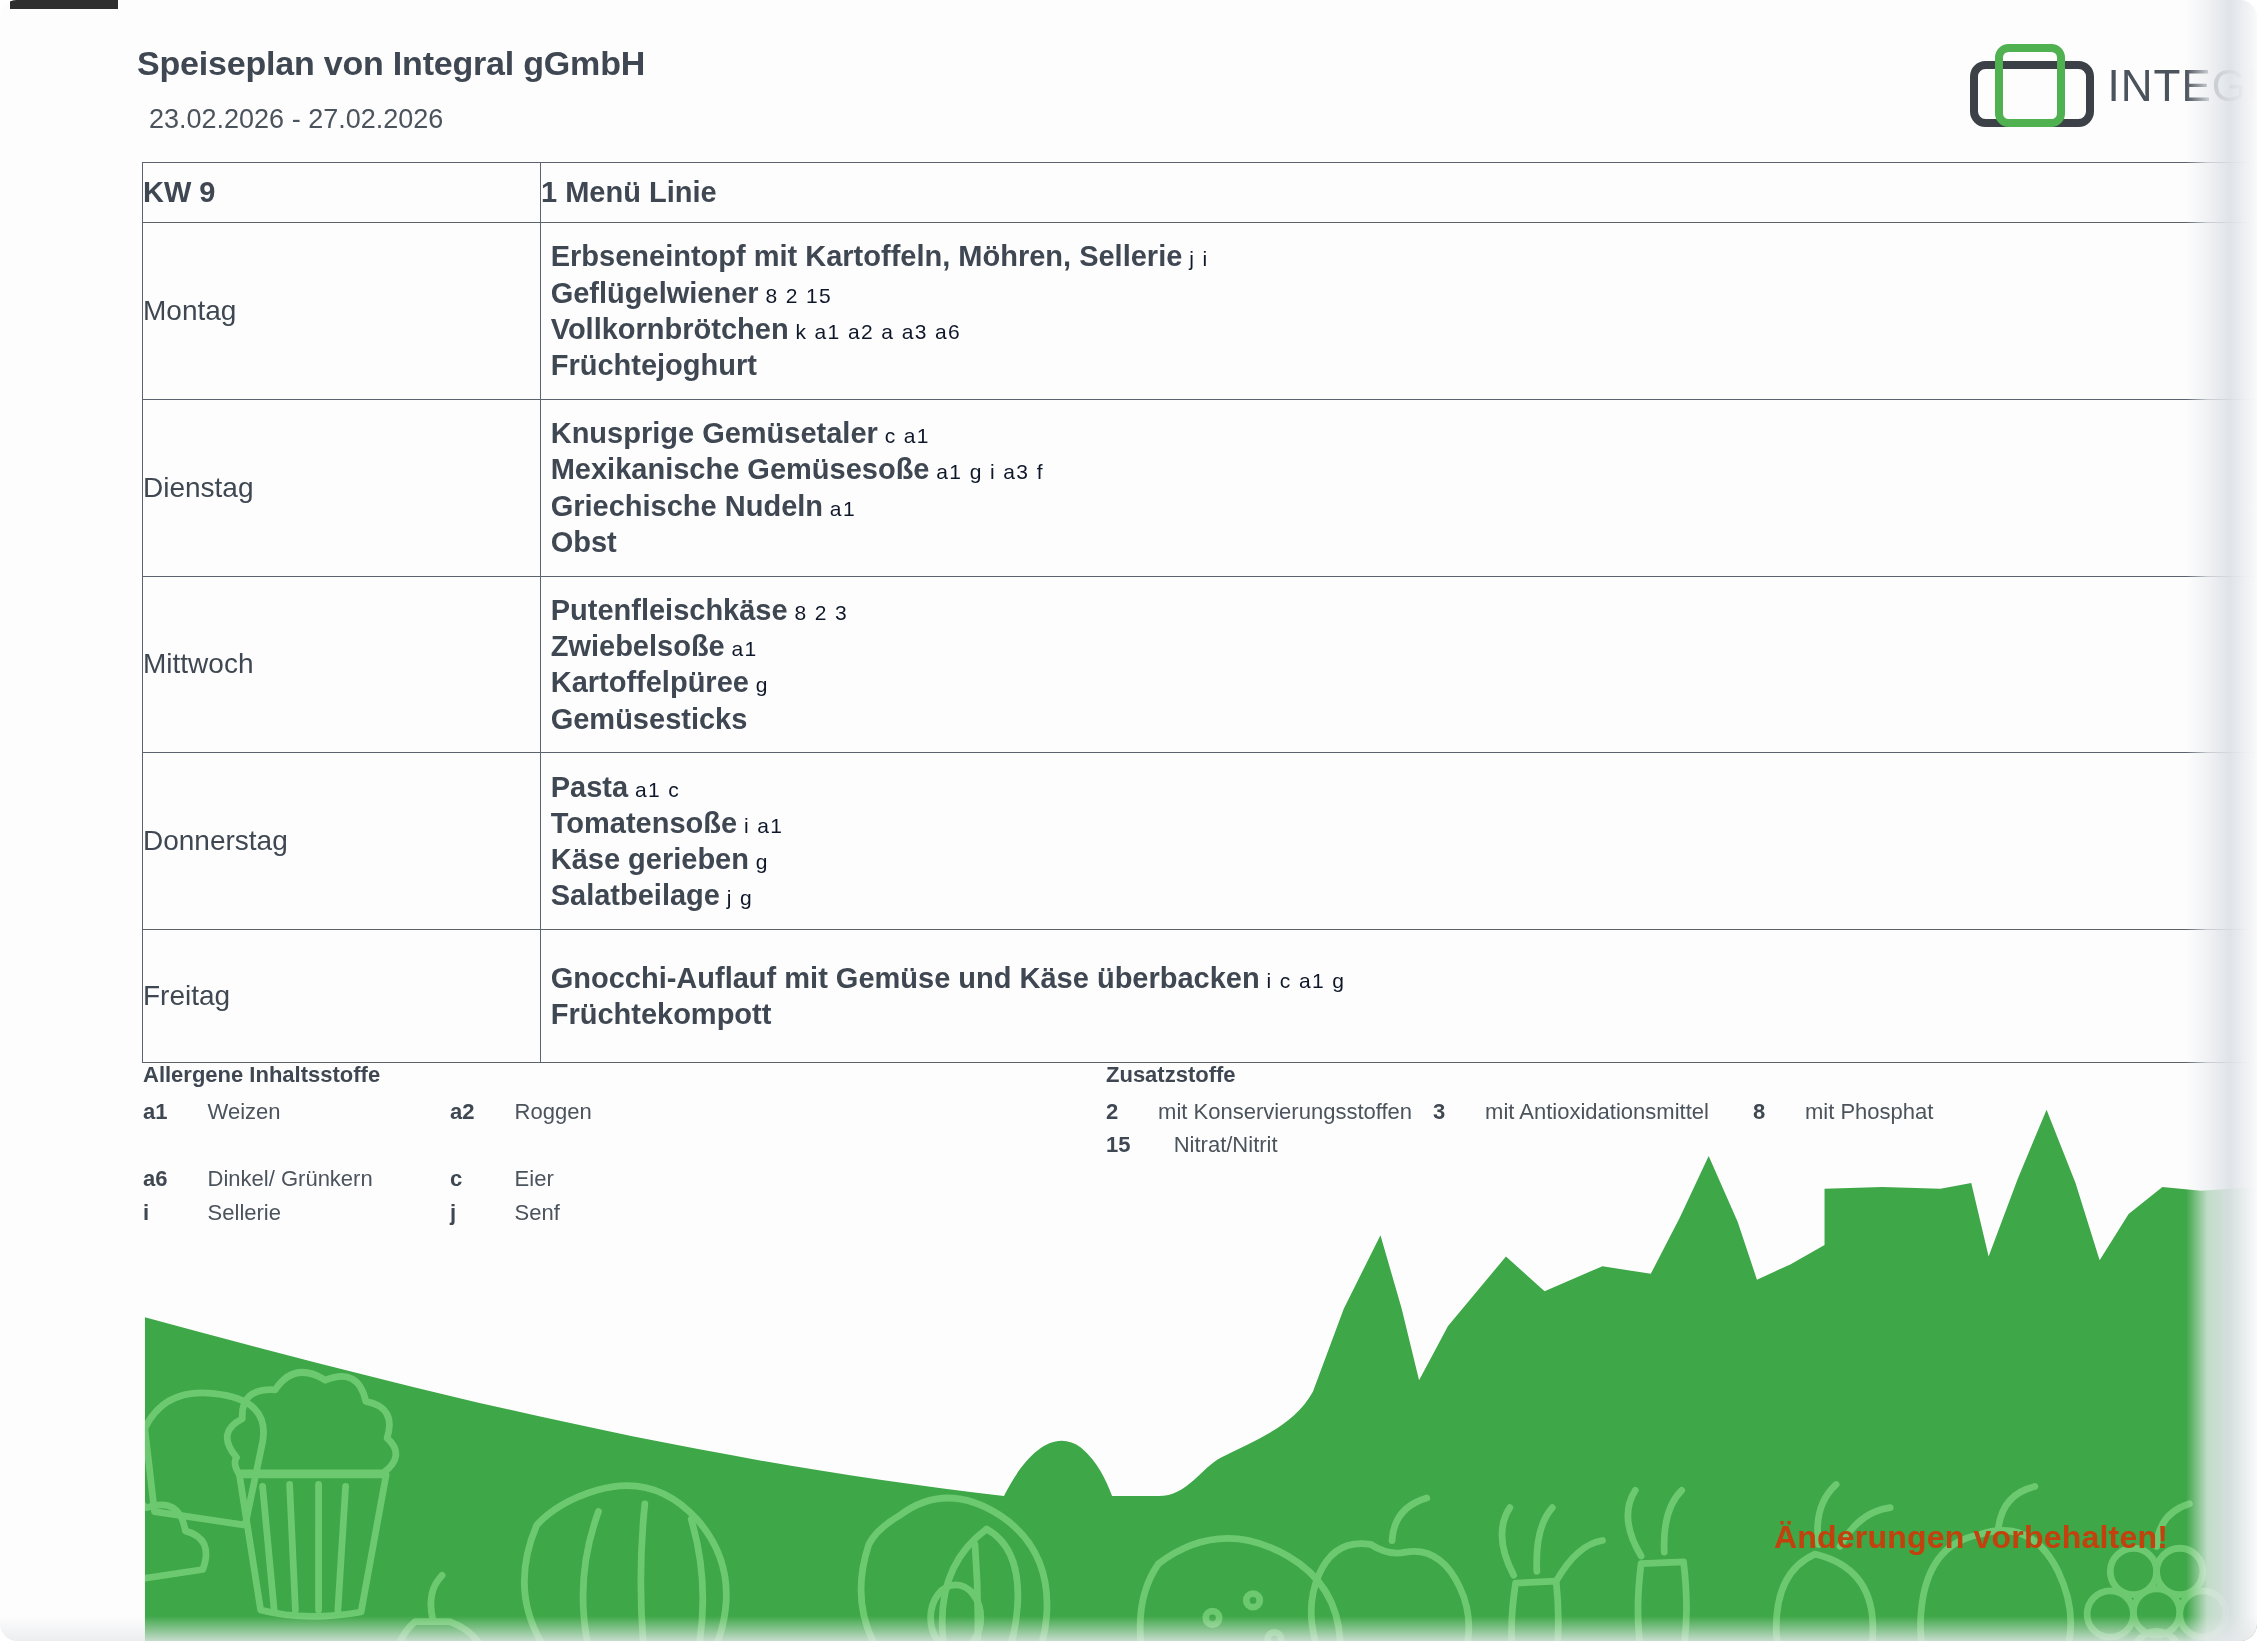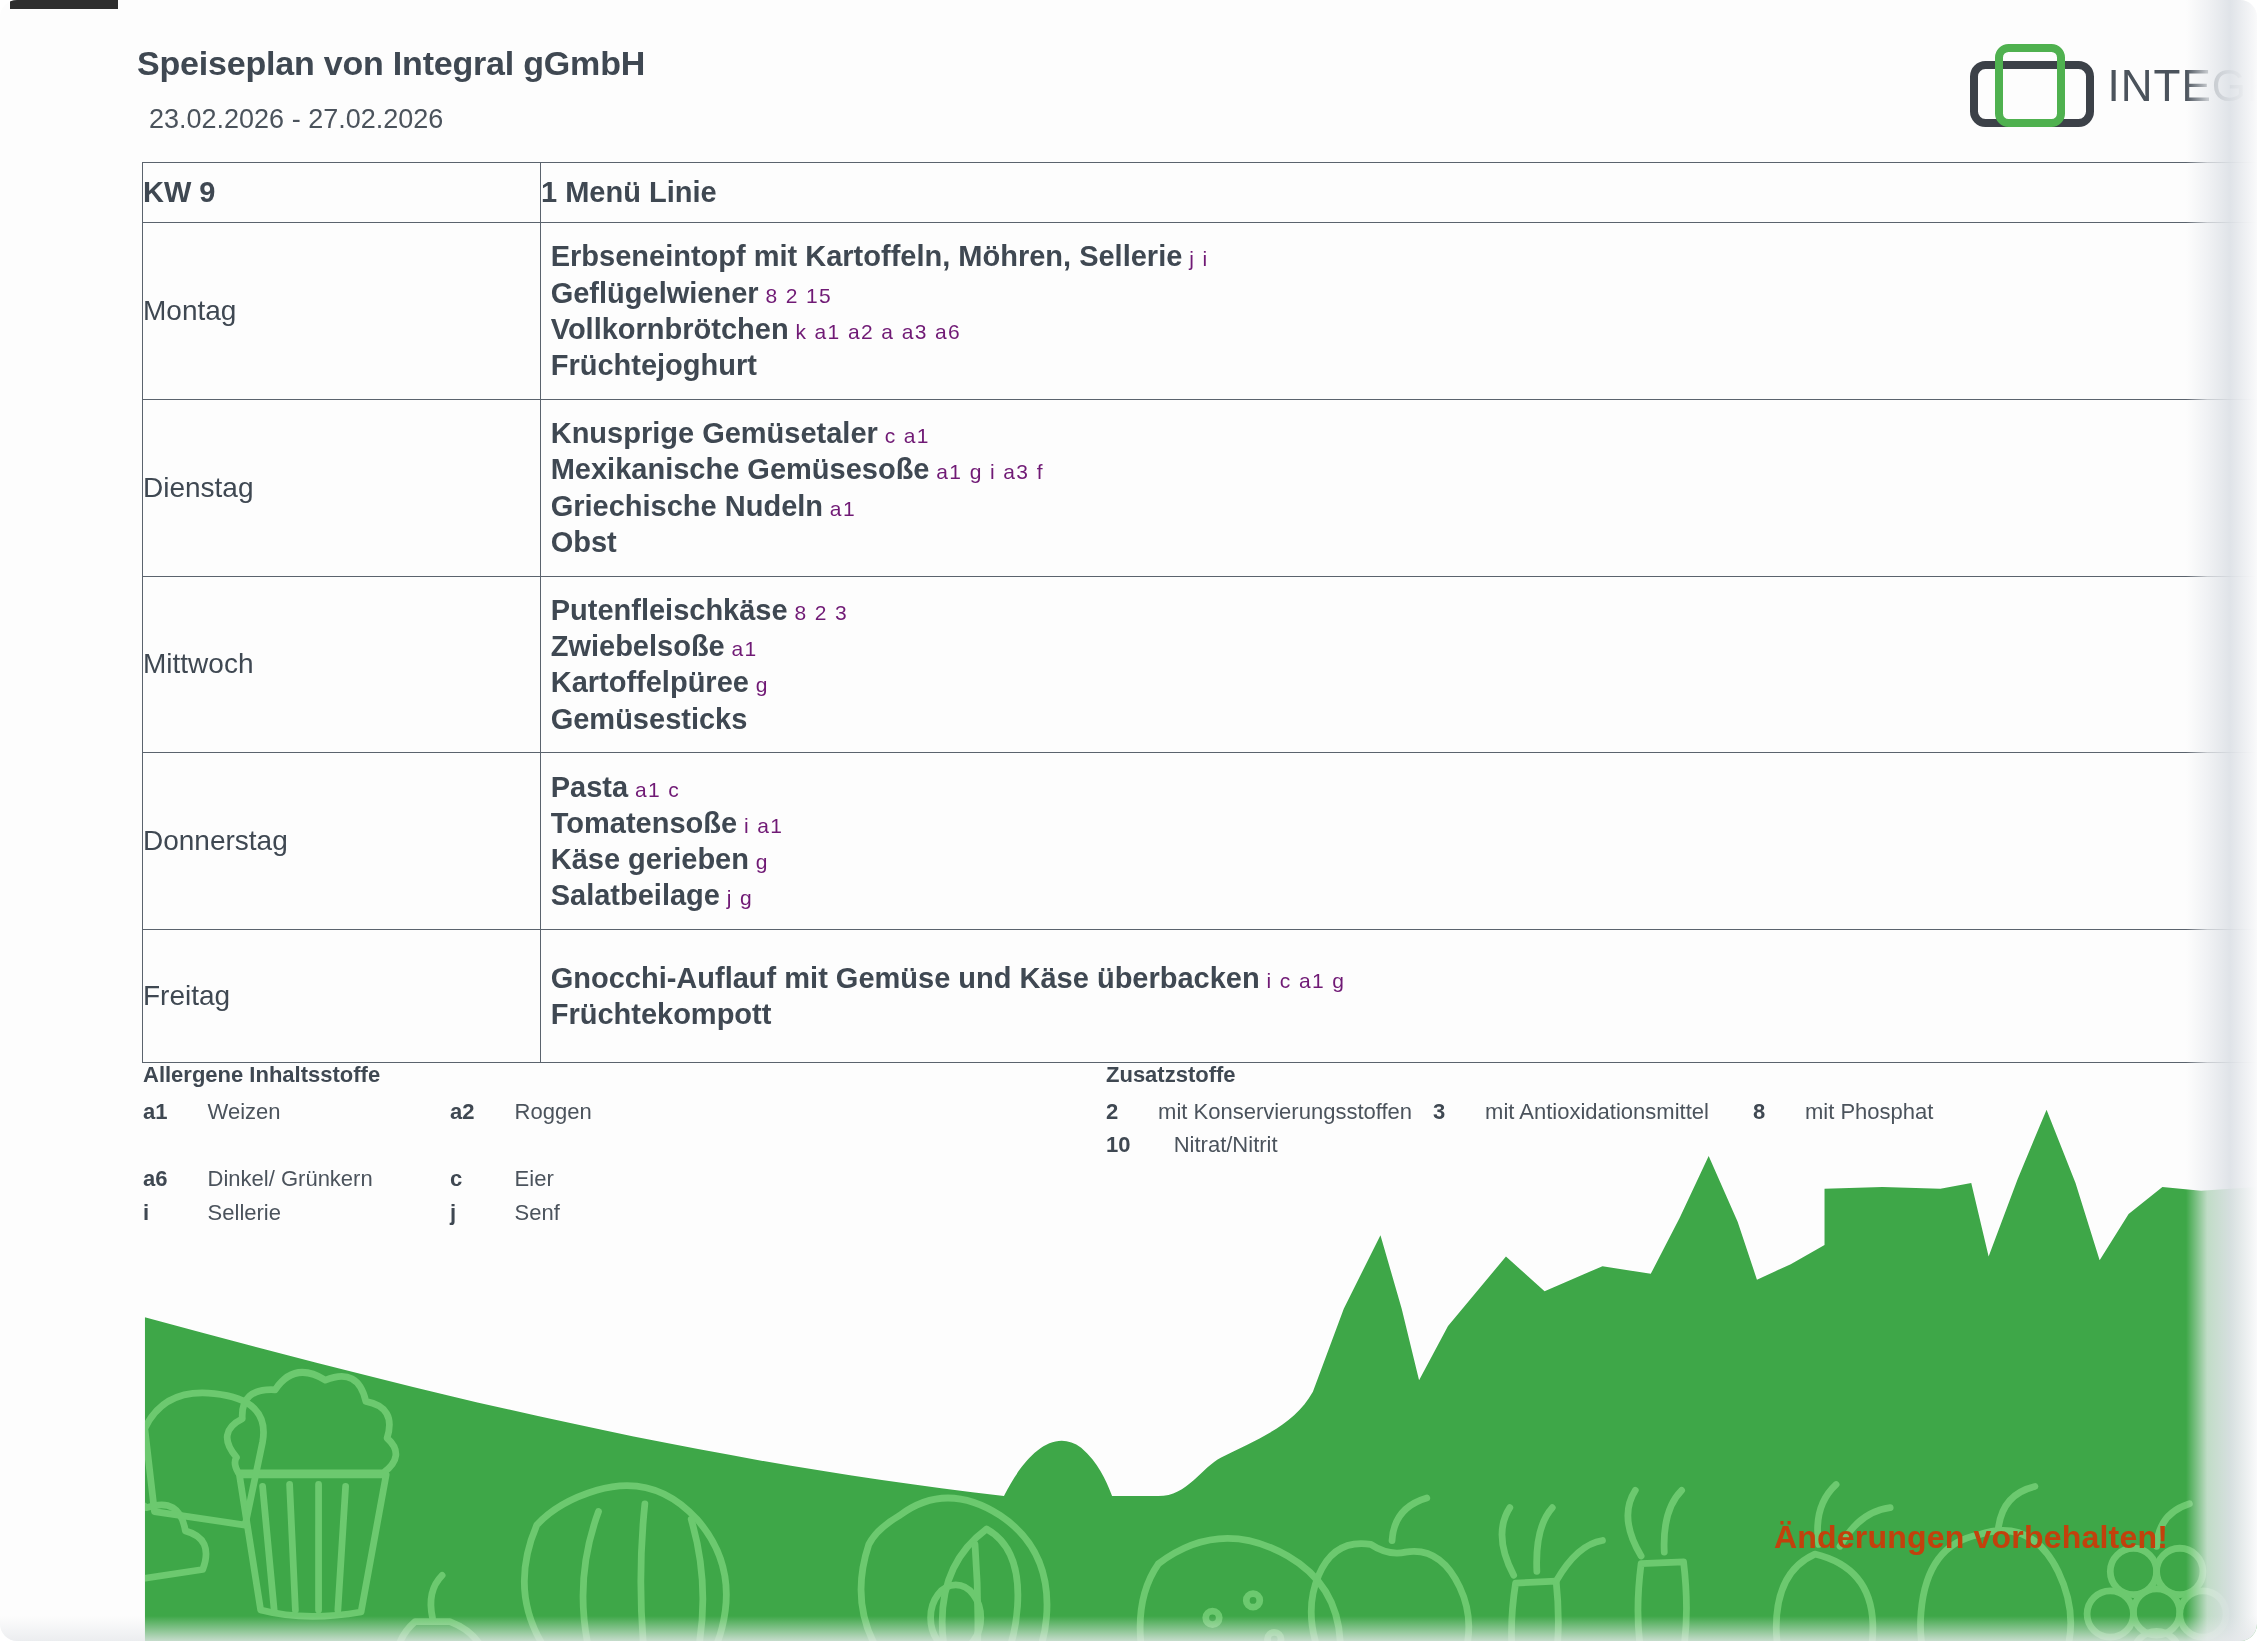--- a/index.html
+++ b/index.html
@@ -133,21 +133,21 @@
   .dish-line {
     font-size: 29px;
     font-weight: bold;
     color: #3f4852;
     line-height: 1.25;
     white-space: nowrap;
   }
   .dish-line .codes {
     font-size: 21px;
     font-weight: normal;
-    color: #701a75;
+    color: #0f172a;
     margin-left: 6.8px;
     letter-spacing: 1.4px;
   }
   tr.r-mon td, tr.r-die td, tr.r-mit td, tr.r-don td { height: 166px; }
   tr.r-fre td { height: 133px; }
 
   
   .legend {
     position: absolute;
     top: 1062px;
@@ -343,21 +343,21 @@
           <span class="lg-label">mit Antioxidationsmittel</span>
         </span>
         <span class="sp-2"></span>
         <span class="additive-item">
           <span class="lg-code" style="min-width:17.4px;">8</span>
           <span class="lg-label">mit Phosphat</span>
         </span>
       </div>
       <div class="additive-line">
         <span class="additive-item">
-          <span class="lg-code" style="min-width:33px;">10</span>
+          <span class="lg-code" style="min-width:33px;">15</span>
           <span class="lg-label">Nitrat/Nitrit</span>
         </span>
       </div>
     </div>
   </div>
 
   <svg class="footer-art" viewBox="0 0 2338 620" preserveAspectRatio="none">
     <defs>
       <clipPath id="bannerClip">
         <path d="M150,285

